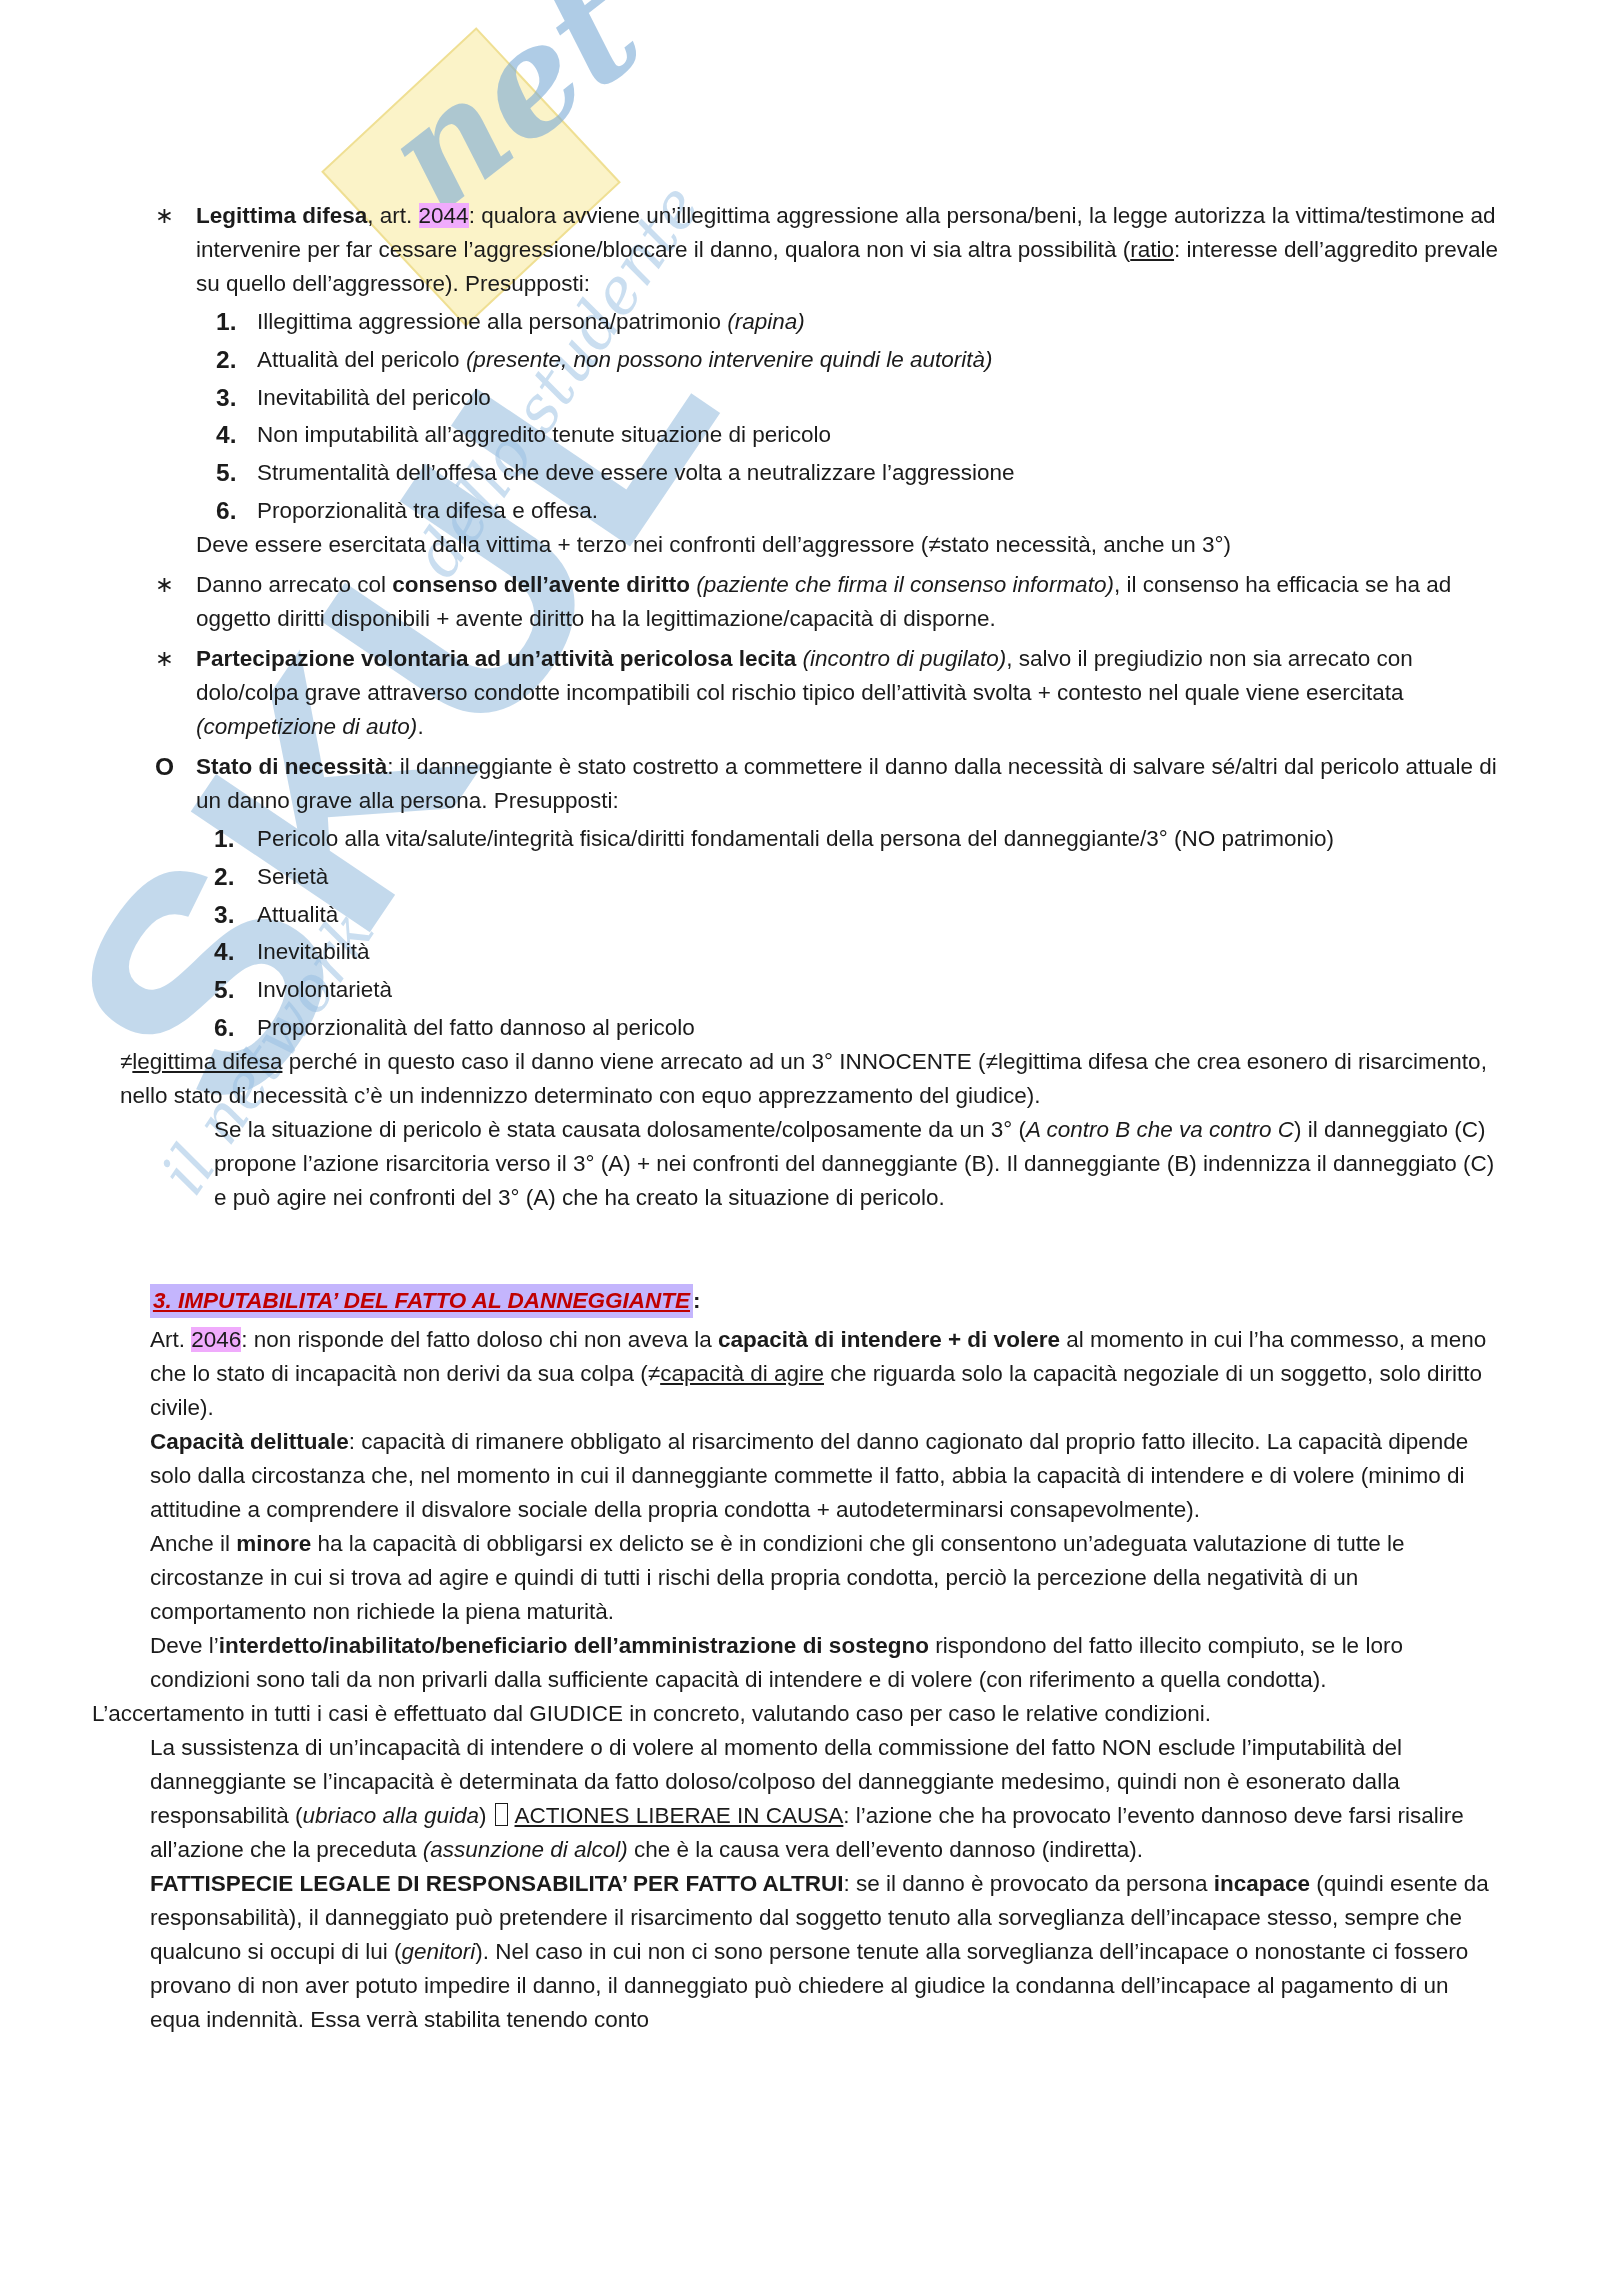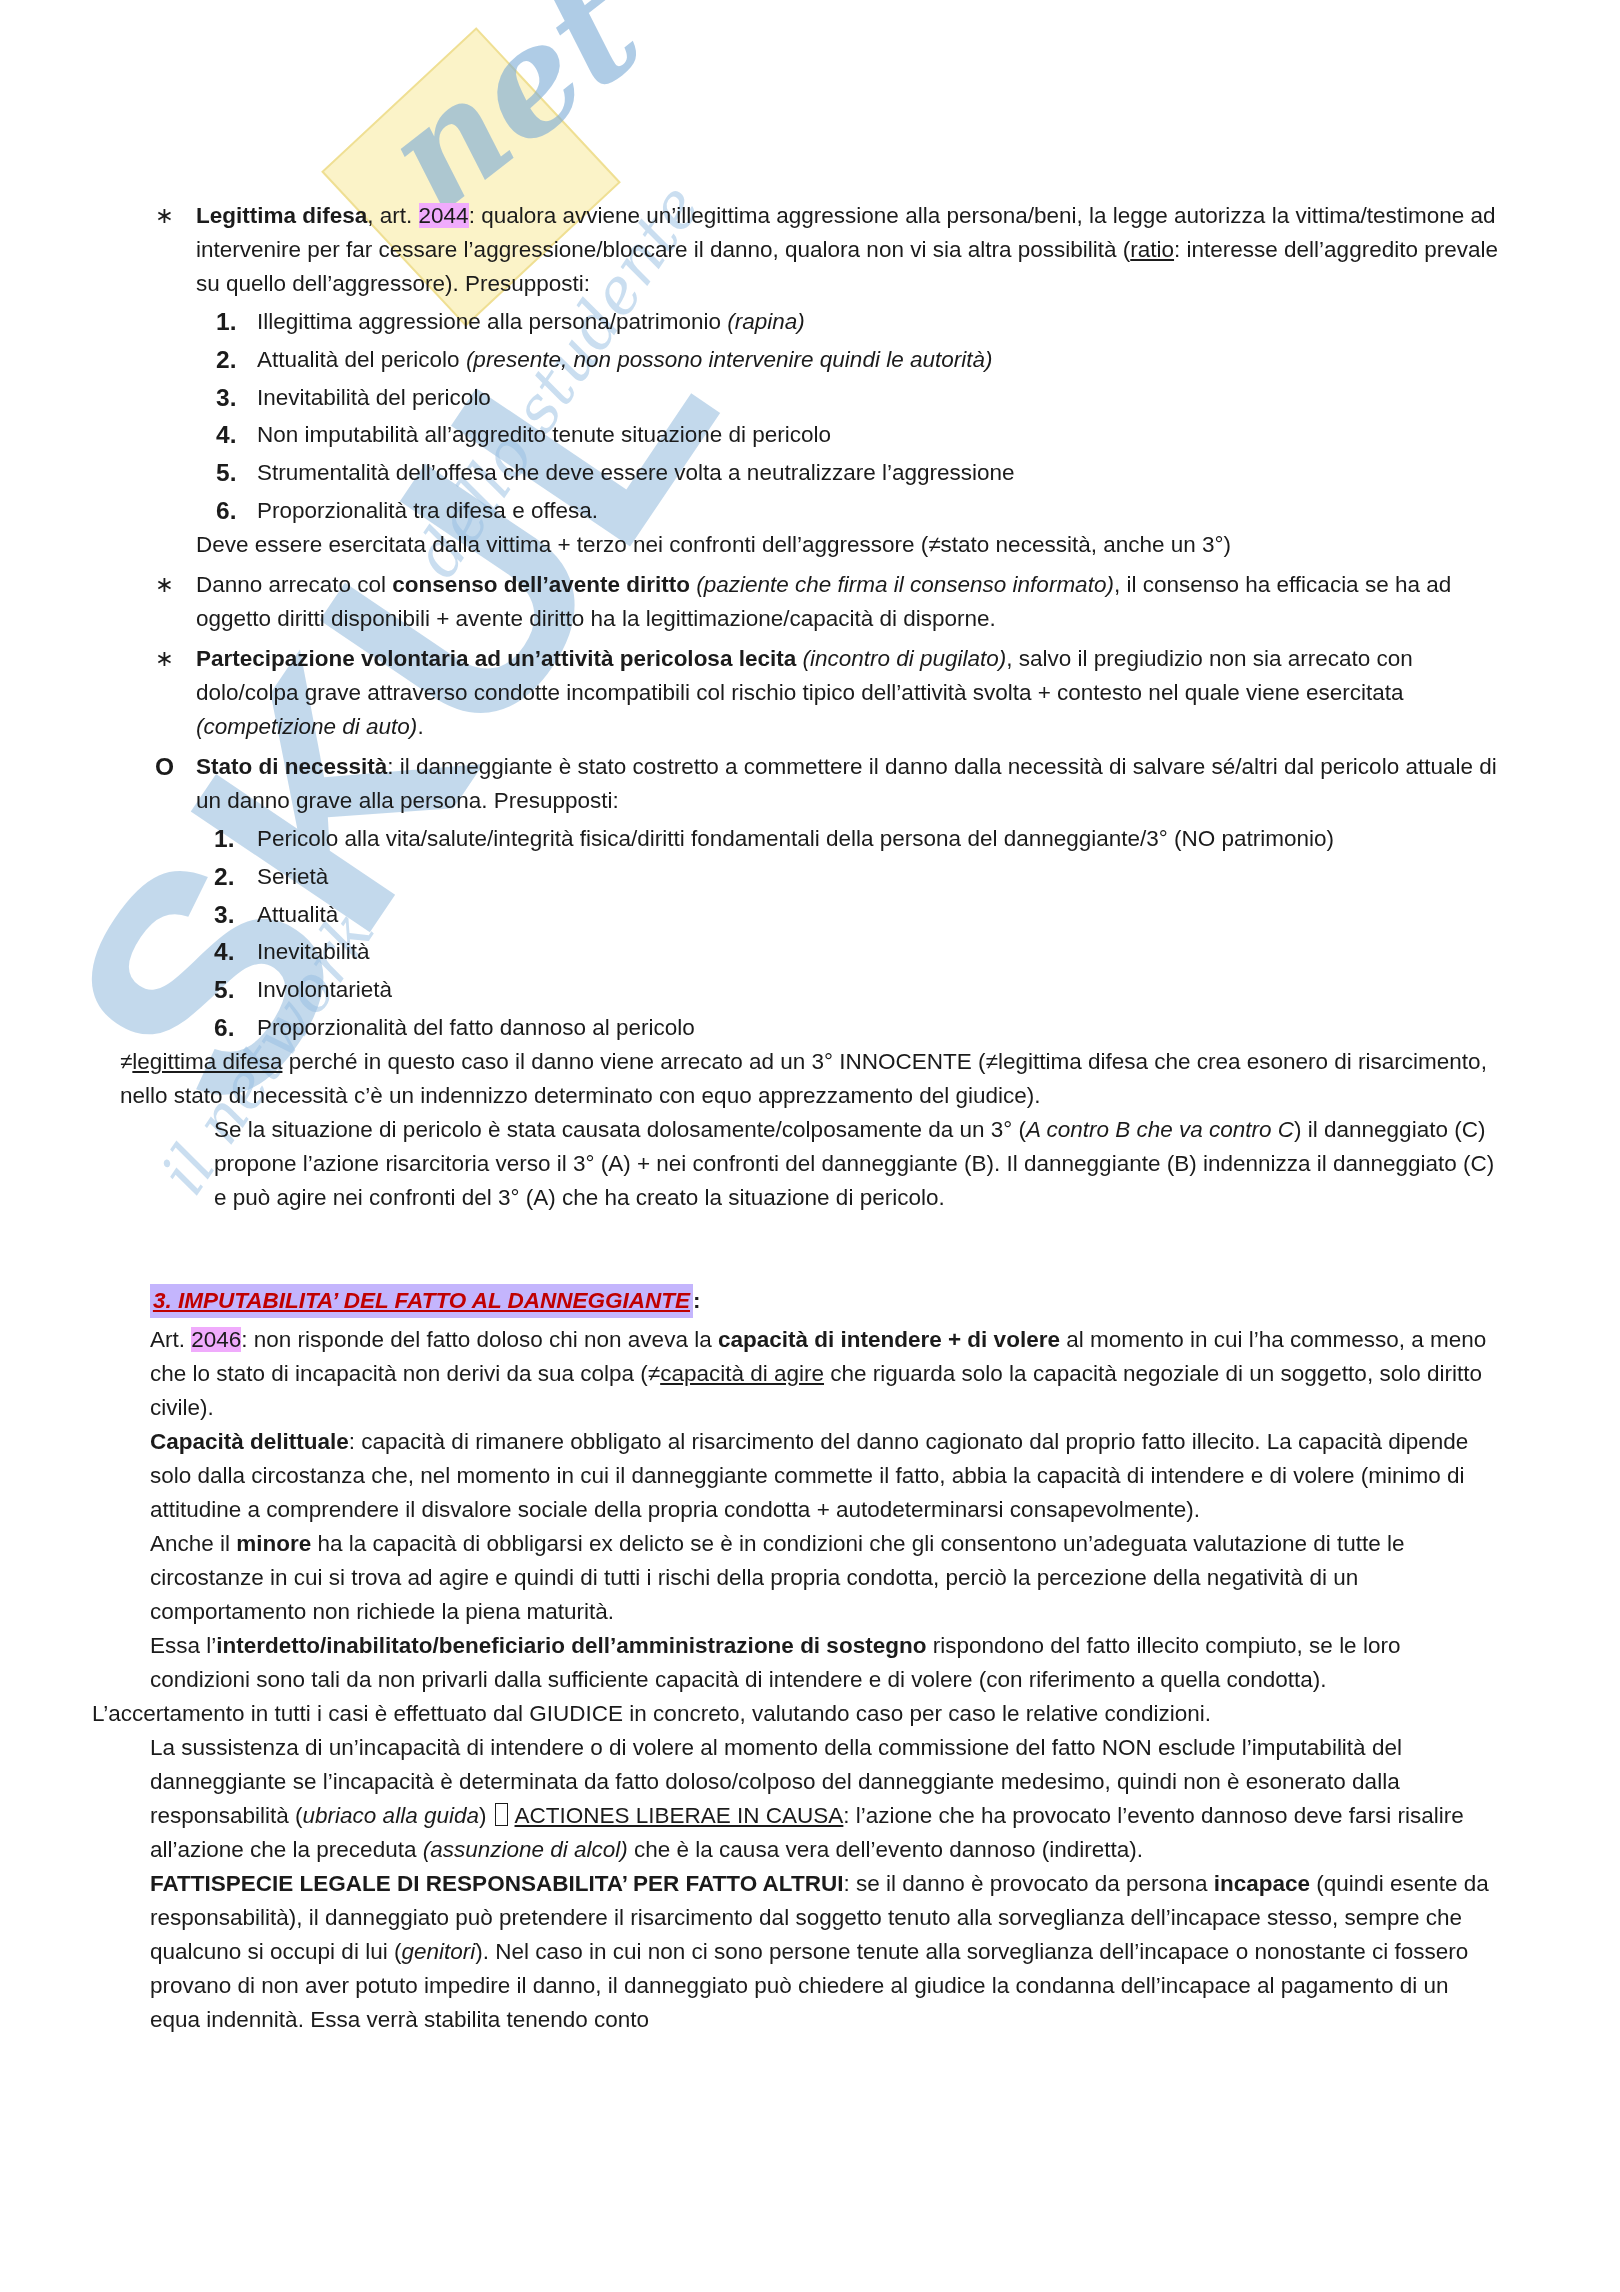--- a/index.html
+++ b/index.html
@@ -102,20 +102,20 @@
       <div class="blk li-num" style="padding-left: 257px;"><span class="marker mb" style="left: 214px;">4.</span><span>Inevitabilità</span></div>
       <div class="blk li-num" style="padding-left: 257px;"><span class="marker mb" style="left: 214px;">5.</span><span>Involontarietà</span></div>
       <div class="blk li-num" style="padding-left: 257px;"><span class="marker mb" style="left: 214px;">6.</span><span>Proporzionalità del fatto dannoso al pericolo</span></div>
       <div class="blk para" style="padding-left: 120px;"><span>≠</span><span class="u">legittima difesa</span><span> perché in questo caso il danno viene arrecato ad un 3° INNOCENTE (≠legittima difesa che crea esonero di risarcimento, nello stato di necessità c’è un indennizzo determinato con equo apprezzamento del giudice).</span></div>
       <div class="blk para" style="padding-left: 214px;"><span>Se la situazione di pericolo è stata causata dolosamente/colposamente da un 3° (</span><span class="i">A contro B che va contro C</span><span>) il danneggiato (C) propone l’azione risarcitoria verso il 3° (A) + nei confronti del danneggiante (B). Il danneggiante (B) indennizza il danneggiato (C) e può agire nei confronti del 3° (A) che ha creato la situazione di pericolo.</span></div>
       <div class="blk spacer" style="height: 63px;"></div>
       <div class="blk heading" style="padding-left: 150px;"><span class="b u hl-y c-red">3. IMPUTABILITA’ DEL FATTO AL DANNEGGIANTE</span><span class="b">:</span></div>
       <div class="blk para" style="padding-left: 150px;"><span>Art. </span><span class="hl-r">2046</span><span>: non risponde del fatto doloso chi non aveva la </span><span class="b">capacità di intendere + di volere</span><span> al momento in cui l’ha commesso, a meno che lo stato di incapacità non derivi da sua colpa (≠</span><span class="u">capacità di agire</span><span> che riguarda solo la capacità negoziale di un soggetto, solo diritto civile).</span></div>
       <div class="blk para" style="padding-left: 150px;"><span class="b">Capacità delittuale</span><span>: capacità di rimanere obbligato al risarcimento del danno cagionato dal proprio fatto illecito. La capacità dipende solo dalla circostanza che, nel momento in cui il danneggiante commette il fatto, abbia la capacità di intendere e di volere (minimo di attitudine a comprendere il disvalore sociale della propria condotta + autodeterminarsi consapevolmente).</span></div>
       <div class="blk para" style="padding-left: 150px;"><span>Anche il </span><span class="b">minore</span><span> ha la capacità di obbligarsi ex delicto se è in condizioni che gli consentono un’adeguata valutazione di tutte le circostanze in cui si trova ad agire e quindi di tutti i rischi della propria condotta, perciò la percezione della negatività di un comportamento non richiede la piena maturità.</span></div>
-      <div class="blk para" style="padding-left: 150px;"><span>Essa l’</span><span class="b">interdetto/inabilitato/beneficiario dell’amministrazione di sostegno</span><span> rispondono del fatto illecito compiuto, se le loro condizioni sono tali da non privarli dalla sufficiente capacità di intendere e di volere (con riferimento a quella condotta).</span></div>
+      <div class="blk para" style="padding-left: 150px;"><span>Deve l’</span><span class="b">interdetto/inabilitato/beneficiario dell’amministrazione di sostegno</span><span> rispondono del fatto illecito compiuto, se le loro condizioni sono tali da non privarli dalla sufficiente capacità di intendere e di volere (con riferimento a quella condotta).</span></div>
       <div class="blk para" style="padding-left: 92px;"><span>L’accertamento in tutti i casi è effettuato dal GIUDICE in concreto, valutando caso per caso le relative condizioni.</span></div>
       <div class="blk para" style="padding-left: 150px;"><span>La sussistenza di un’incapacità di intendere o di volere al momento della commissione del fatto NON esclude l’imputabilità del danneggiante se l’incapacità è determinata da fatto doloso/colposo del danneggiante medesimo, quindi non è esonerato dalla responsabilità (</span><span class="i">ubriaco alla guida</span><span>) </span><span class="boxglyph"></span><span> </span><span class="u">ACTIONES LIBERAE IN CAUSA</span><span>: l’azione che ha provocato l’evento dannoso deve farsi risalire all’azione che la preceduta </span><span class="i">(assunzione di alcol)</span><span> che è la causa vera dell’evento dannoso (indiretta).</span></div>
       <div class="blk para" style="padding-left: 150px;"><span class="b">FATTISPECIE LEGALE DI RESPONSABILITA’ PER FATTO ALTRUI</span><span>: se il danno è provocato da persona </span><span class="b">incapace</span><span> (quindi esente da responsabilità), il danneggiato può pretendere il risarcimento dal soggetto tenuto alla sorveglianza dell’incapace stesso, sempre che qualcuno si occupi di lui (</span><span class="i">genitori</span><span>). Nel caso in cui non ci sono persone tenute alla sorveglianza dell’incapace o nonostante ci fossero provano di non aver potuto impedire il danno, il danneggiato può chiedere al giudice la condanna dell’incapace al pagamento di un equa indennità. Essa verrà stabilita tenendo conto</span></div>
     </div>
 
 </div>
 
 
 </body></html>

